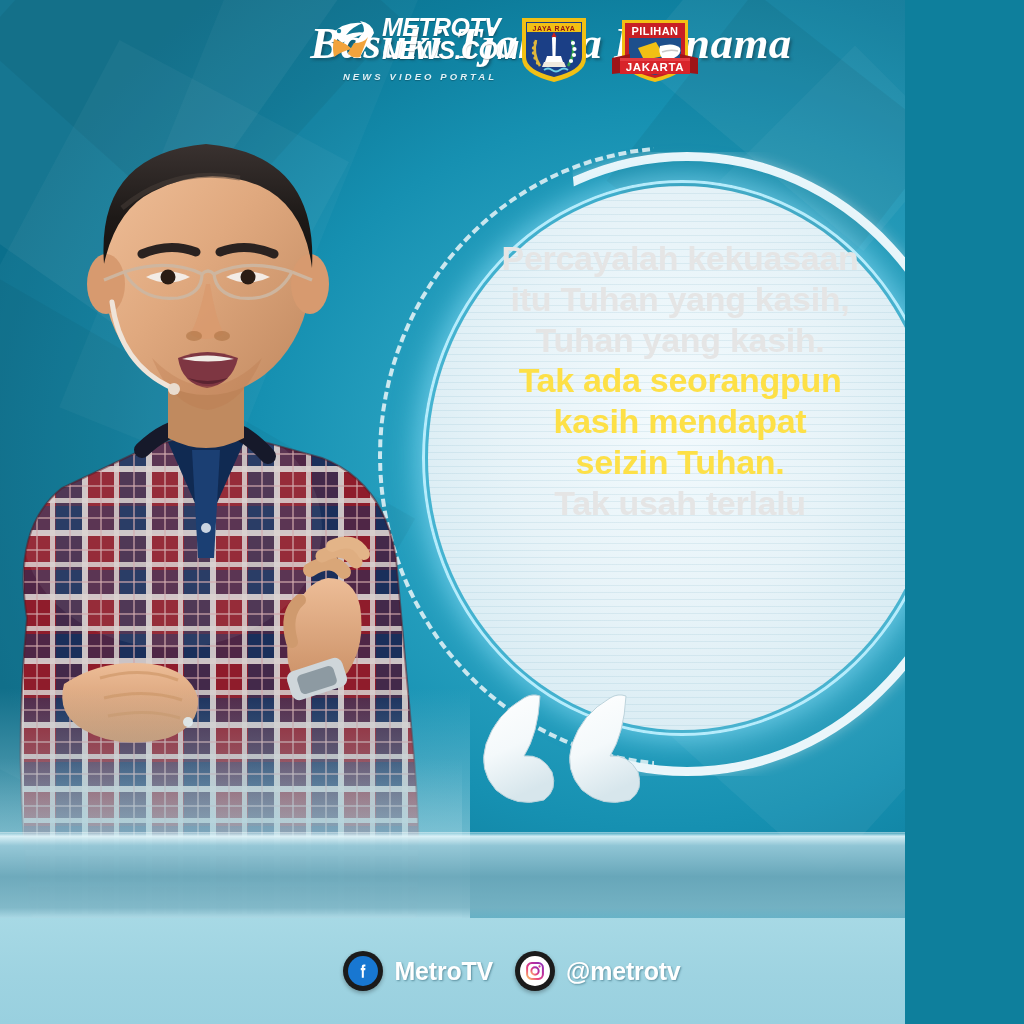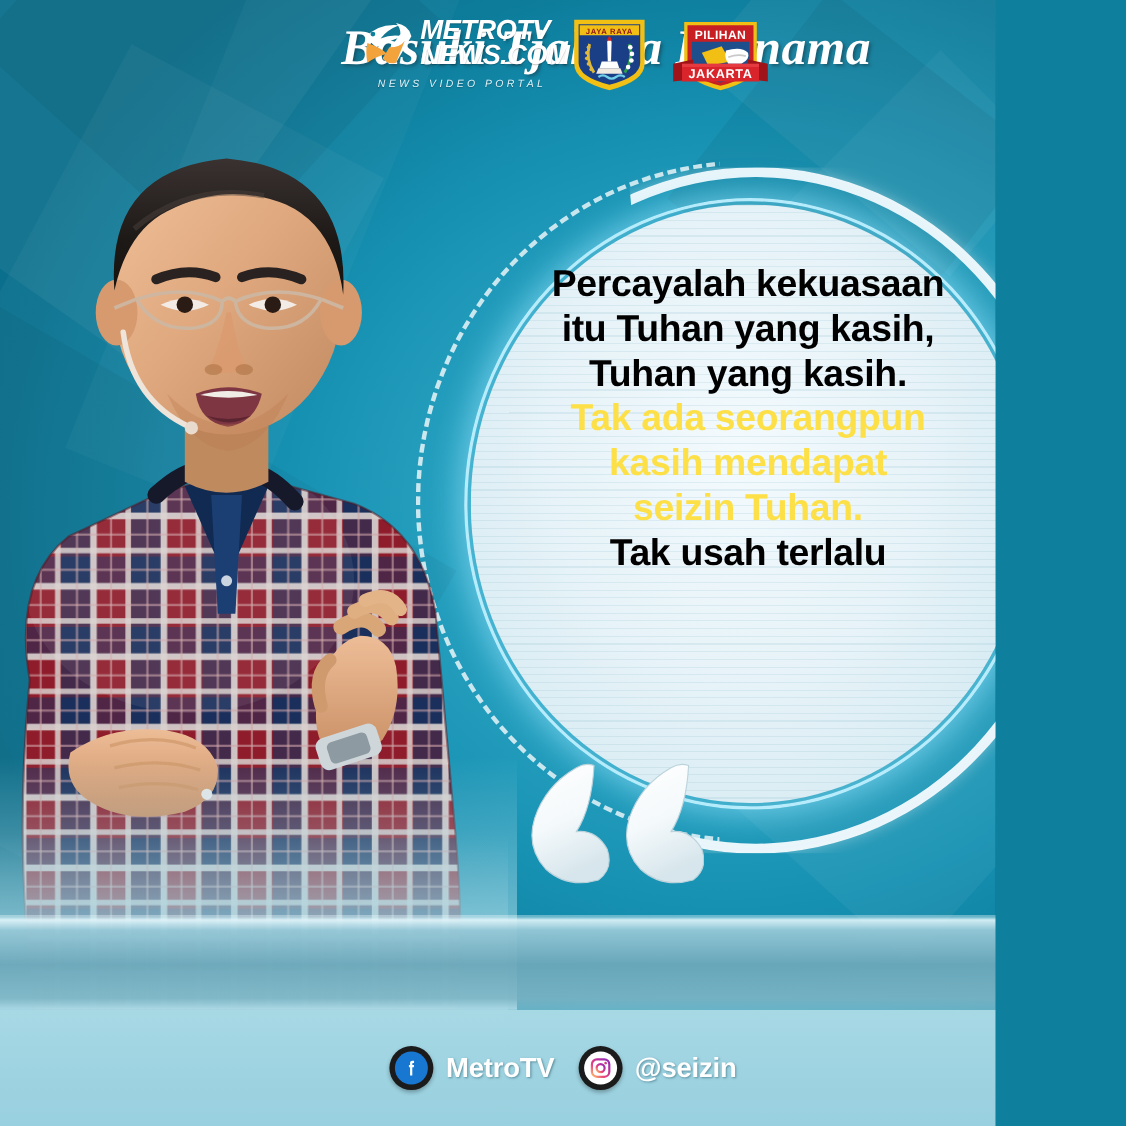--- a/index.html
+++ b/index.html
@@ -38,21 +38,21 @@
   .metro-bird{ width:46px; height:44px; position:relative; flex:0 0 auto; }
   .metro-words{ display:flex; flex-direction:column; line-height:.92; }
   .metro-words .l1,.metro-words .l2{
     color:#fff; font-weight:700; font-style:italic;
     font-size:25px; letter-spacing:-.6px;
     font-family:"Liberation Sans", sans-serif;
     text-shadow:0 1px 1px rgba(0,0,0,.25);
   }
   .metro-tag{
     text-align:center; color:#dff2f8; font-size:9.5px; letter-spacing:3.1px;
-    font-weight:400; font-style:italic; margin-top:9px;
+    font-weight:700; font-style:italic; margin-top:9px;
     text-shadow:0 1px 1px rgba(0,0,0,.25);
   }
 
   .jkt-emblem{ position:absolute; left:516px; top:12px; width:76px; height:74px; }
   .pilihan{ position:absolute; left:608px; top:12px; width:94px; height:74px; }
 
   
   .portrait{ position:absolute; left:-8px; top:58px; width:470px; height:966px; z-index:25; }
   .portrait svg{ display:block; }
 
@@ -88,21 +88,21 @@
   }
 
   
   .quote{
     position:absolute; left:448px; top:238px; width:464px; z-index:30;
     text-align:center;
     font-weight:700; font-size:34px; line-height:1.20;
     letter-spacing:-.3px;
   }
   .quote .ln{ display:block; white-space:nowrap; }
-  .navy{ color:#000000; }
+  .navy{ color:#e5e5e5; }
   .red{ color:#fde047; }
 
   
   .qmark{ position:absolute; left:480px; top:690px; width:160px; height:115px; z-index:32; }
 
   
   .name-band{
     position:absolute; left:0; top:832px; width:1024px; height:86px; z-index:35;
     background:linear-gradient(to bottom,
       rgba(200,233,242,.15) 0%,
@@ -433,17 +433,17 @@
                   <stop offset="70%" stop-color="#b52ea0"></stop>
                   <stop offset="100%" stop-color="#8c30b8"></stop>
                 </linearGradient>
               </defs>
               <rect x="2.5" y="2.5" width="19" height="19" rx="5.5" fill="none" stroke="url(#igg)" stroke-width="2.4"></rect>
               <circle cx="12" cy="12" r="4.4" fill="none" stroke="url(#igg)" stroke-width="2.4"></circle>
               <circle cx="17.4" cy="6.6" r="1.4" fill="url(#igg)"></circle>
             </svg>
           </div>
         </div>
-        <span class="shandle">@seizin</span>
+        <span class="shandle">@metrotv</span>
       </div>
     </div>
 
 </div>
 
 </body></html>

